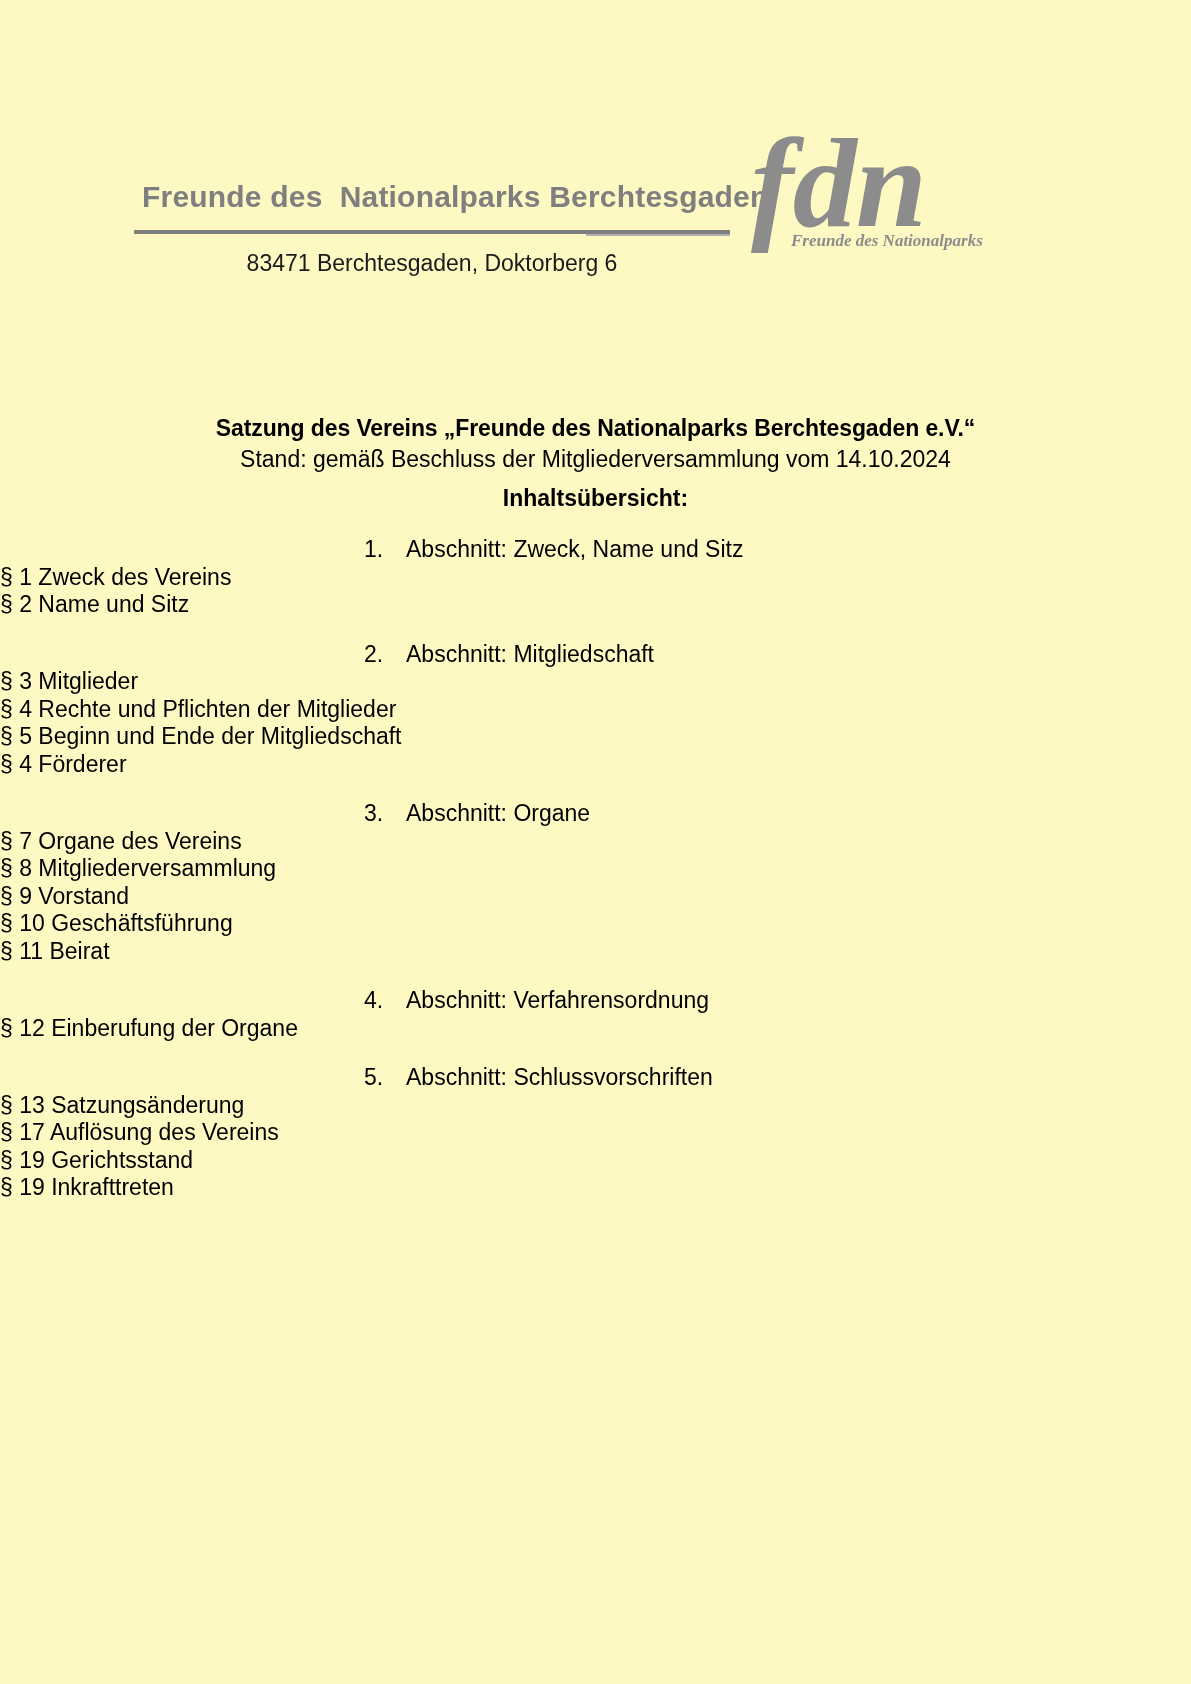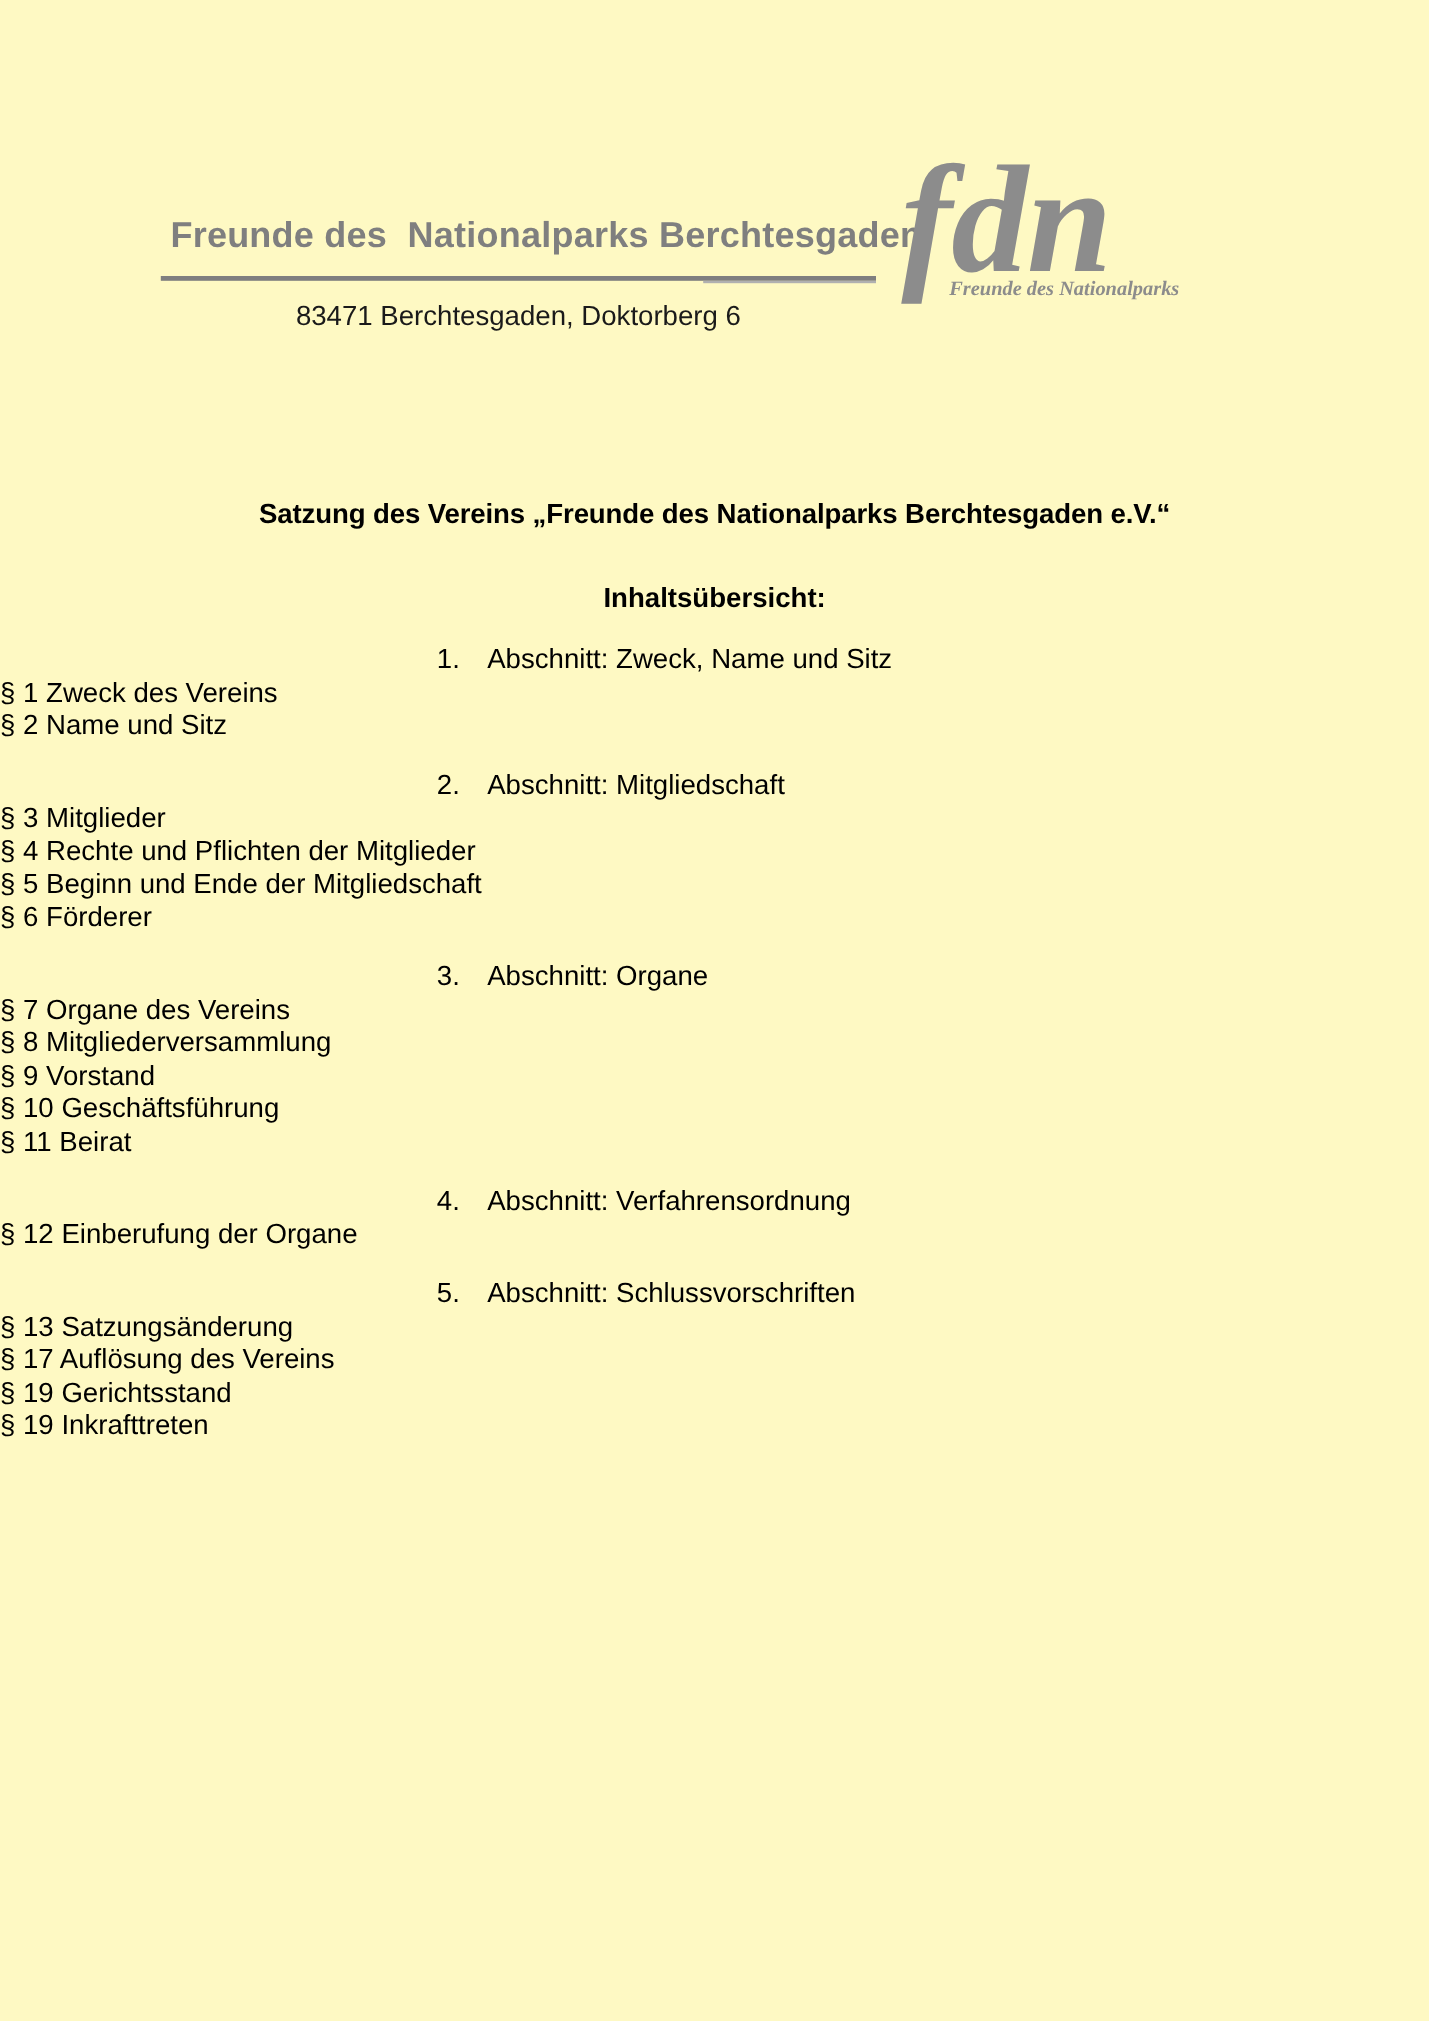--- a/index.html
+++ b/index.html
@@ -160,20 +160,21 @@
     <div class="logo">
       <svg width="290" height="160" viewBox="0 0 290 160">
         <text x="6" y="130" font-family="'Liberation Serif', serif" font-size="128" font-style="italic" font-weight="bold" fill="#8c8c8c" letter-spacing="-1">fdn</text>
         <text x="46" y="150" font-family="'Liberation Serif', serif" font-size="17" font-style="italic" font-weight="bold" fill="#8c8c8c">Freunde des Nationalparks</text>
       </svg>
     </div>
   </div>
 
   <div class="title-block">
     <div class="doc-title">Satzung des Vereins „Freunde des Nationalparks Berchtesgaden e.V.“</div>
+    <div class="doc-subtitle">Stand: gemäß Beschluss der Mitgliederversammlung vom 14.10.2024</div>
   </div>
 
   <div class="toc-heading">Inhaltsübersicht:</div>
 
   <div class="toc" id="toc-root">
       <div class="toc-section">
         <div class="section-head">
           <span class="section-num">1.</span>
           <span class="section-title">Abschnitt: Zweck, Name und Sitz</span>
         </div>
@@ -181,21 +182,21 @@
         <div class="toc-item">§ 2 Name und Sitz</div>
       </div>
       <div class="toc-section">
         <div class="section-head">
           <span class="section-num">2.</span>
           <span class="section-title">Abschnitt: Mitgliedschaft</span>
         </div>
         <div class="toc-item">§ 3 Mitglieder</div>
         <div class="toc-item">§ 4 Rechte und Pflichten der Mitglieder</div>
         <div class="toc-item">§ 5 Beginn und Ende der Mitgliedschaft</div>
-        <div class="toc-item">§ 6 Förderer</div>
+        <div class="toc-item">§ 4 Förderer</div>
       </div>
       <div class="toc-section">
         <div class="section-head">
           <span class="section-num">3.</span>
           <span class="section-title">Abschnitt: Organe</span>
         </div>
         <div class="toc-item">§ 7 Organe des Vereins</div>
         <div class="toc-item">§ 8 Mitgliederversammlung</div>
         <div class="toc-item">§ 9 Vorstand</div>
         <div class="toc-item">§ 10 Geschäftsführung</div>

